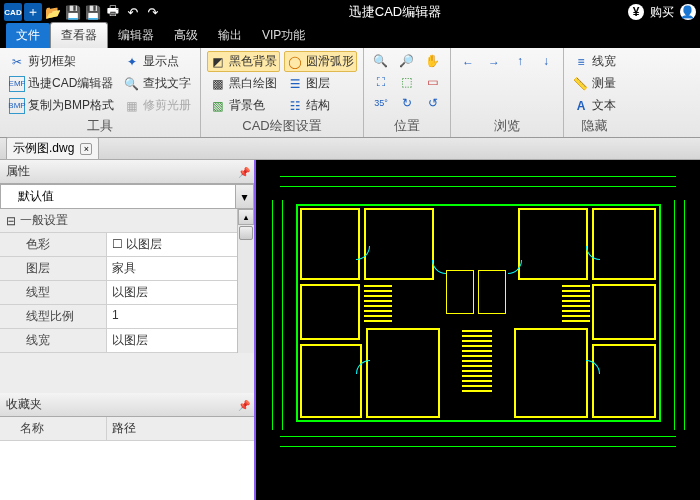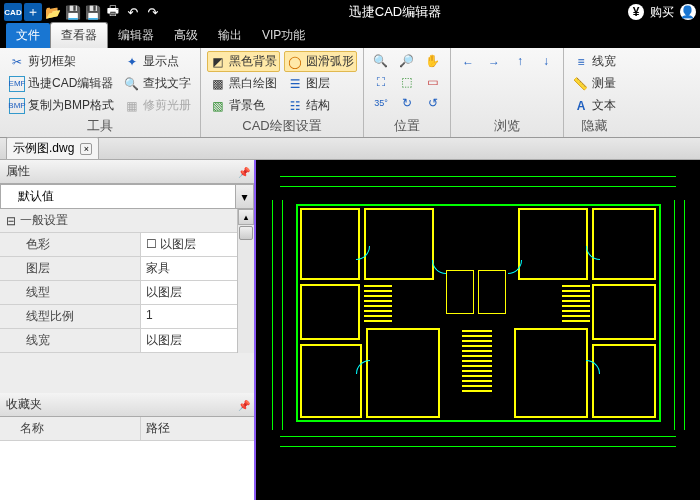--- a/index.html
+++ b/index.html
@@ -28,21 +28,21 @@
 .ftab{background:#f4f4f4;border:1px solid #aaa;padding:2px 6px;display:flex;align-items:center;gap:6px;border-radius:2px 2px 0 0}
 .ftab .x{width:12px;height:12px;border:1px solid #999;display:flex;align-items:center;justify-content:center;font-size:9px;border-radius:2px}
 .workspace{display:flex;height:340px}
 .leftpanel{width:256px;background:#ededed;border-right:2px solid #8b5cf6;display:flex;flex-direction:column}
 .pheader{background:linear-gradient(#f4f4f4,#dcdcdc);border-bottom:1px solid #aaa;padding:3px 6px;display:flex;justify-content:space-between;align-items:center;color:#333}
 .dropdown{display:flex;border:1px solid #aaa;background:#fff}
 .dropdown .val{flex:1;padding:3px 17px}
 .dropdown .arr{width:18px;background:linear-gradient(#f0f0f0,#d8d8d8);display:flex;align-items:center;justify-content:center;border-left:1px solid #aaa}
 .propgrid{flex:0 0 auto}
 .prow{display:flex;border-bottom:1px solid #d0d0d0}
-.prow .k{width:140px;padding:3px 5px 3px 26px;background:#ededed;color:#444}
+.prow .k{width:106px;padding:3px 5px 3px 26px;background:#ededed;color:#444}
 .prow .v{flex:1;padding:3px 5px;background:#ffffff;color:#333;border-left:1px solid #d0d0d0}
 .prow.head{background:#e2e2e2}
 .prow.head .k{padding-left:6px;width:100%;display:flex;align-items:center;gap:4px}
 .scrollbar-v{width:17px;background:#e8e8e8;border-left:1px solid #c0c0c0}
 .sbtn{height:16px;background:linear-gradient(#f0f0f0,#d4d4d4);border:1px solid #aaa;display:flex;align-items:center;justify-content:center;font-size:9px}
 .canvas{flex:1;background:#000;position:relative;overflow:hidden}
 .fp{position:absolute;border:1px solid #0f0}
 .dim{position:absolute;background:#0f0}
 .room{position:absolute;border:2px solid #ff0}
 .door{position:absolute;border:1px solid #0ff}

